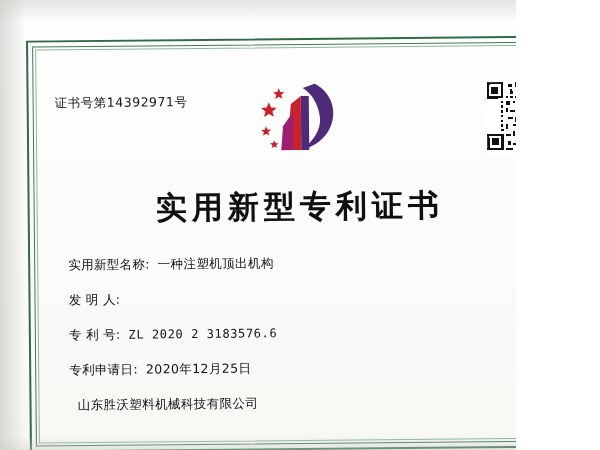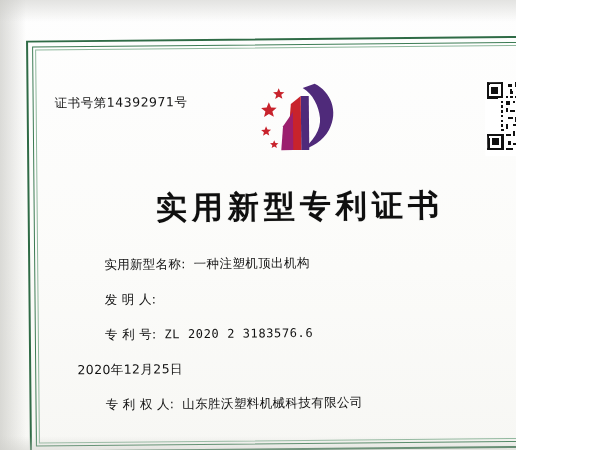--- a/index.html
+++ b/index.html
@@ -114,21 +114,20 @@
     display: flex;
     align-items: baseline;
     margin-bottom: 18px;
     font-size: 12.5px;
     color: #111111;
     font-family: "DejaVu Sans", sans-serif;
   }
   .field-label {
     white-space: nowrap;
     letter-spacing: 0.3px;
-    margin-left: 36px;
   }
   .field-value {
     margin-left: 8px;
     white-space: nowrap;
     letter-spacing: 0.4px;
   }
   .field-value.mono {
     font-family: "DejaVu Sans Mono", monospace;
     font-size: 12px;
     letter-spacing: 0.6px;
@@ -314,25 +313,25 @@
       <div class="field-row">
         <span class="field-label">发 明 人:</span>
       </div>
 
       <div class="field-row">
         <span class="field-label">专 利 号:</span>
         <span class="field-value mono">ZL 2020 2 3183576.6</span>
       </div>
 
       <div class="field-row">
+        <span class="field-label">专利申请日:</span>
         <span class="field-value">2020年12月25日</span>
       </div>
 
       <div class="field-row">
-        <span class="field-label">专 利 权 人:</span>
         <span class="field-value">山东胜沃塑料机械科技有限公司</span>
       </div>
 
     </div>
   </div>
 
   <div class="edge-shade-left"></div>
   <div class="edge-shade-top"></div>
   <div class="edge-shade-bottom"></div>
 </div>

